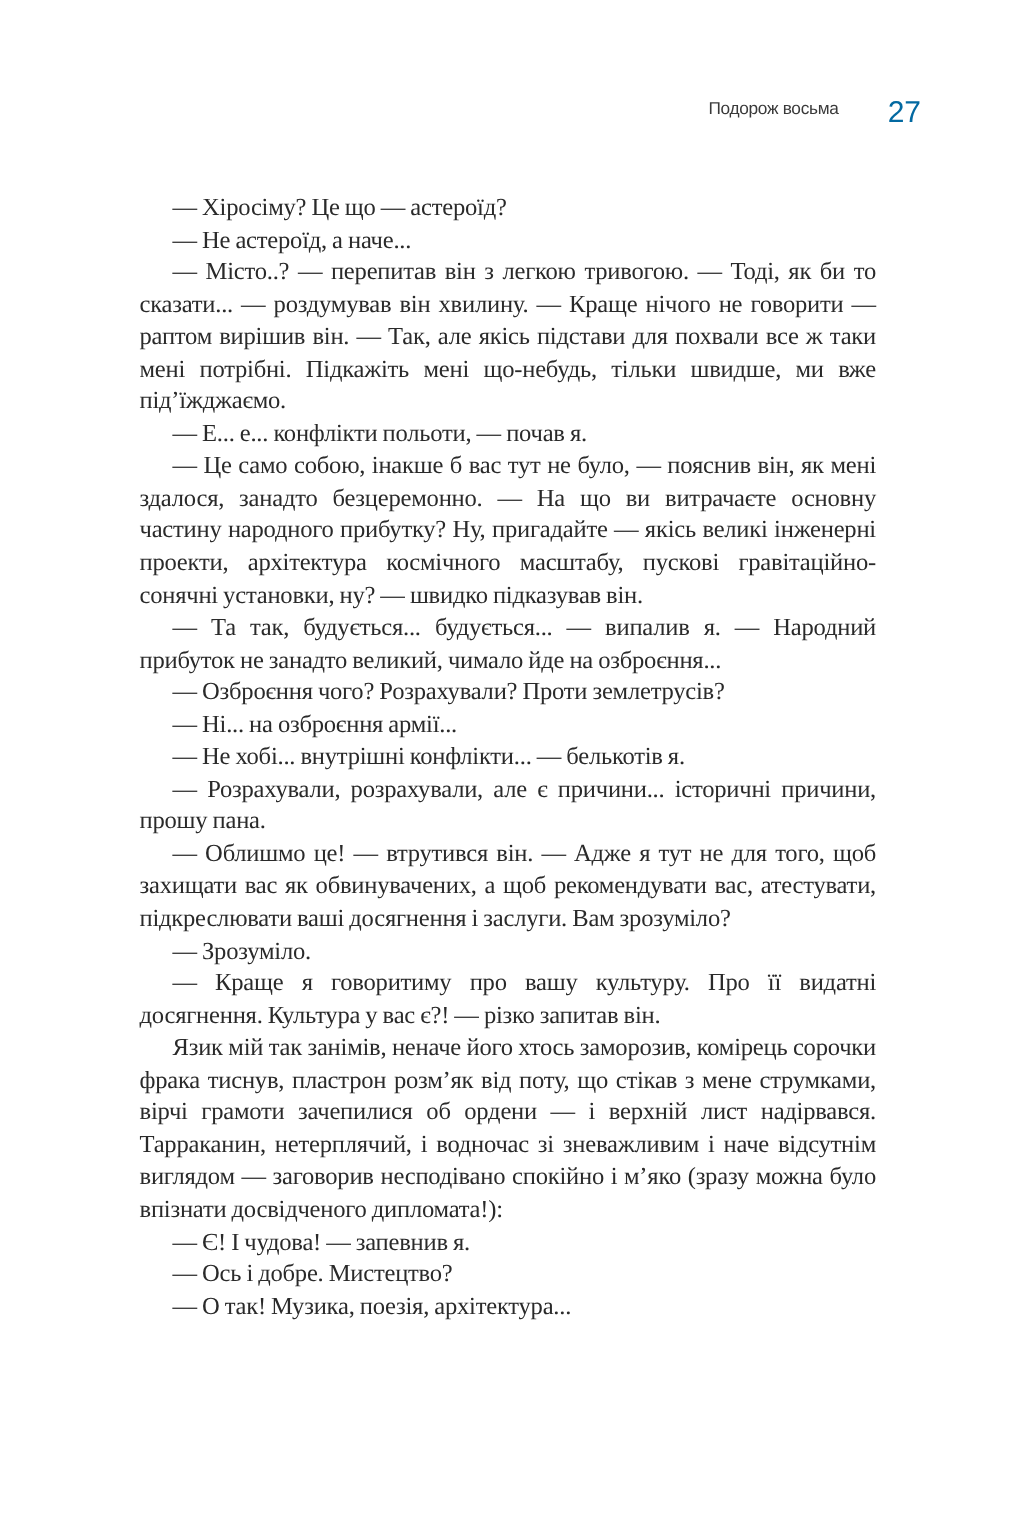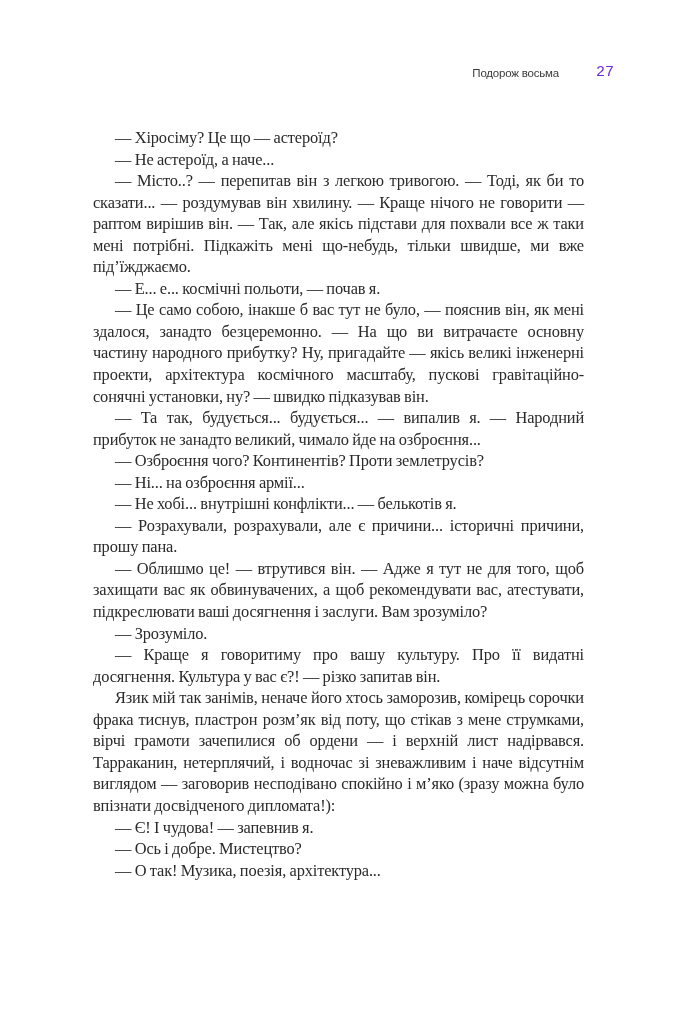--- a/index.html
+++ b/index.html
@@ -29,23 +29,23 @@
       top: 3px;
       font-family: "Liberation Sans", "DejaVu Sans", sans-serif;
       font-size: 11.5px;
       color: #3a3a3a;
       letter-spacing: -0.2px;
     }
     .page-number {
       position: absolute;
       right: 90px;
       top: 0px;
-      font-family: Liberation Mono, monospace;
-      font-size: 15px;
-      color: #6d28d9;
+      font-family: Liberation Sans, sans-serif;
+      font-size: 20px;
+      color: #0369a1;
     }
     .text-block {
       position: absolute;
       top: 98px;
       left: 93px;
       width: 491px;
       margin-top: 29px;
     }
     .para {
       margin: 0;
@@ -65,24 +65,24 @@
 
 <div class="running-head">
   <span class="running-title">Подорож восьма</span>
   <span class="page-number">27</span>
 </div>
 
 <div class="text-block">
   <p class="para">— Хіросіму? Це що — астероїд?</p>
   <p class="para">— Не астероїд, а наче...</p>
   <p class="para">— Місто..? — перепитав він з легкою тривогою. — Тоді, як би то сказати... — роздумував він хвилину. — Краще нічого не говорити — раптом вирішив він. — Так, але якісь підстави для похвали все ж таки мені потрібні. Підкажіть мені що-небудь, тільки швидше, ми вже під’їжджаємо.</p>
-  <p class="para">— Е... е... космічні польоти, — почав я.</p>
+  <p class="para">— Е... е... конфлікти польоти, — почав я.</p>
   <p class="para">— Це само собою, інакше б вас тут не було, — пояснив він, як мені здалося, занадто безцеремонно. — На що ви витрачаєте основну частину народного прибутку? Ну, пригадайте — якісь великі інженерні проекти, архітектура космічного масштабу, пускові гравітаційно-сонячні установки, ну? — швидко підказував він.</p>
   <p class="para">— Та так, будується... будується... — випалив я. — Народний прибуток не занадто великий, чимало йде на озброєння...</p>
-  <p class="para">— Озброєння чого? Континентів? Проти землетрусів?</p>
+  <p class="para">— Озброєння чого? Розрахували? Проти землетрусів?</p>
   <p class="para">— Ні... на озброєння армії...</p>
   <p class="para">— Не хобі... внутрішні конфлікти... — белькотів я.</p>
   <p class="para">— Розрахували, розрахували, але є причини... історичні причини, прошу пана.</p>
   <p class="para">— Облишмо це! — втрутився він. — Адже я тут не для того, щоб захищати вас як обвинувачених, а щоб рекомендувати вас, атестувати, підкреслювати ваші досягнення і заслуги. Вам зрозуміло?</p>
   <p class="para">— Зрозуміло.</p>
   <p class="para">— Краще я говоритиму про вашу культуру. Про її видатні досягнення. Культура у вас є?! — різко запитав він.</p>
   <p class="para">Язик мій так занімів, неначе його хтось заморозив, комірець сорочки фрака тиснув, пластрон розм’як від поту, що стікав з мене струмками, вірчі грамоти зачепилися об ордени — і верхній лист надірвався. Тарраканин, нетерплячий, і водночас зі зневажливим і наче відсутнім виглядом — заговорив несподівано спокійно і м’яко (зразу можна було впізнати досвідченого дипломата!):</p>
   <p class="para">— Є! І чудова! — запевнив я.</p>
   <p class="para">— Ось і добре. Мистецтво?</p>
   <p class="para">— О так! Музика, поезія, архітектура...</p>

